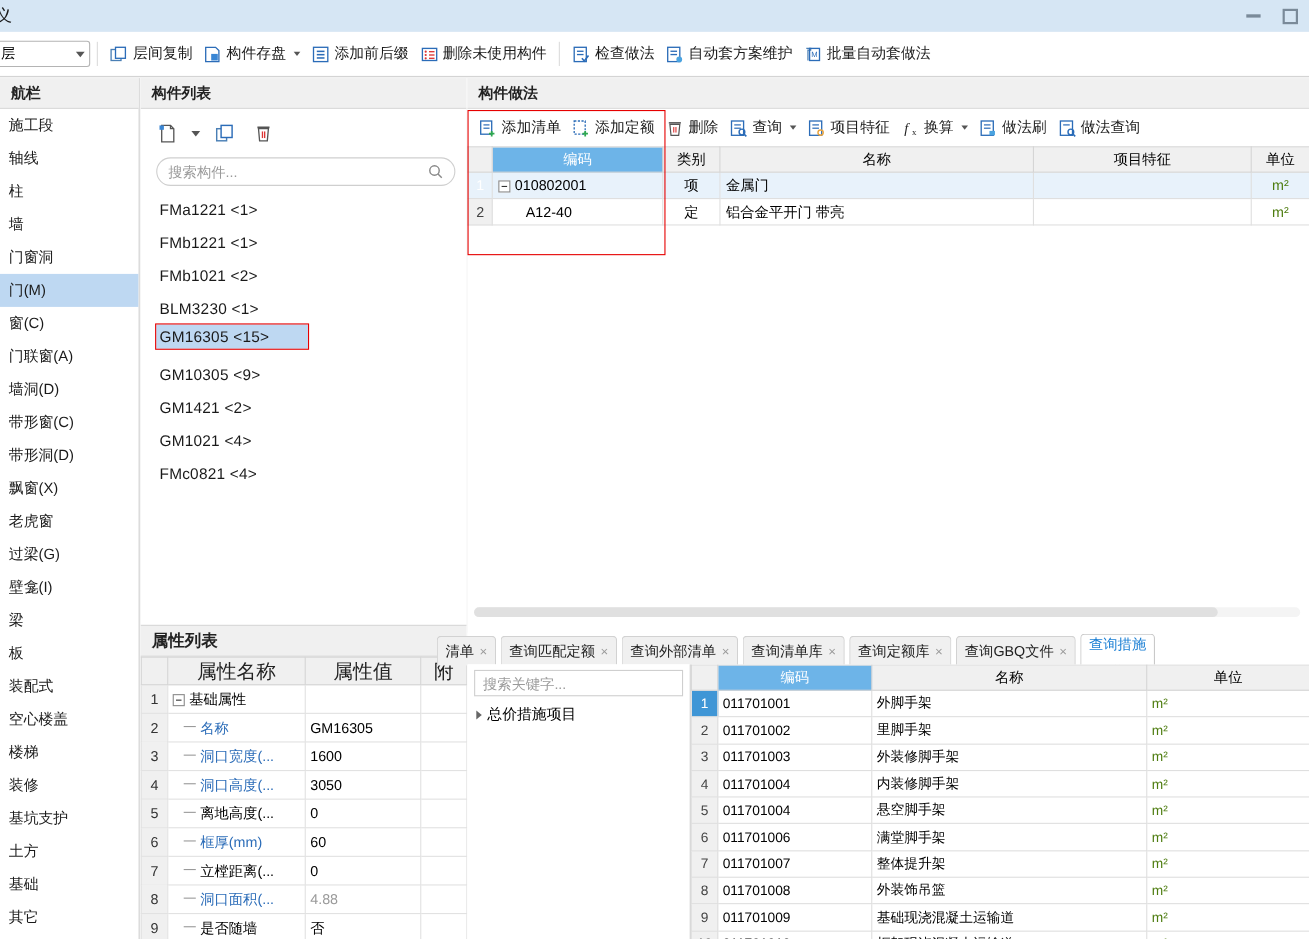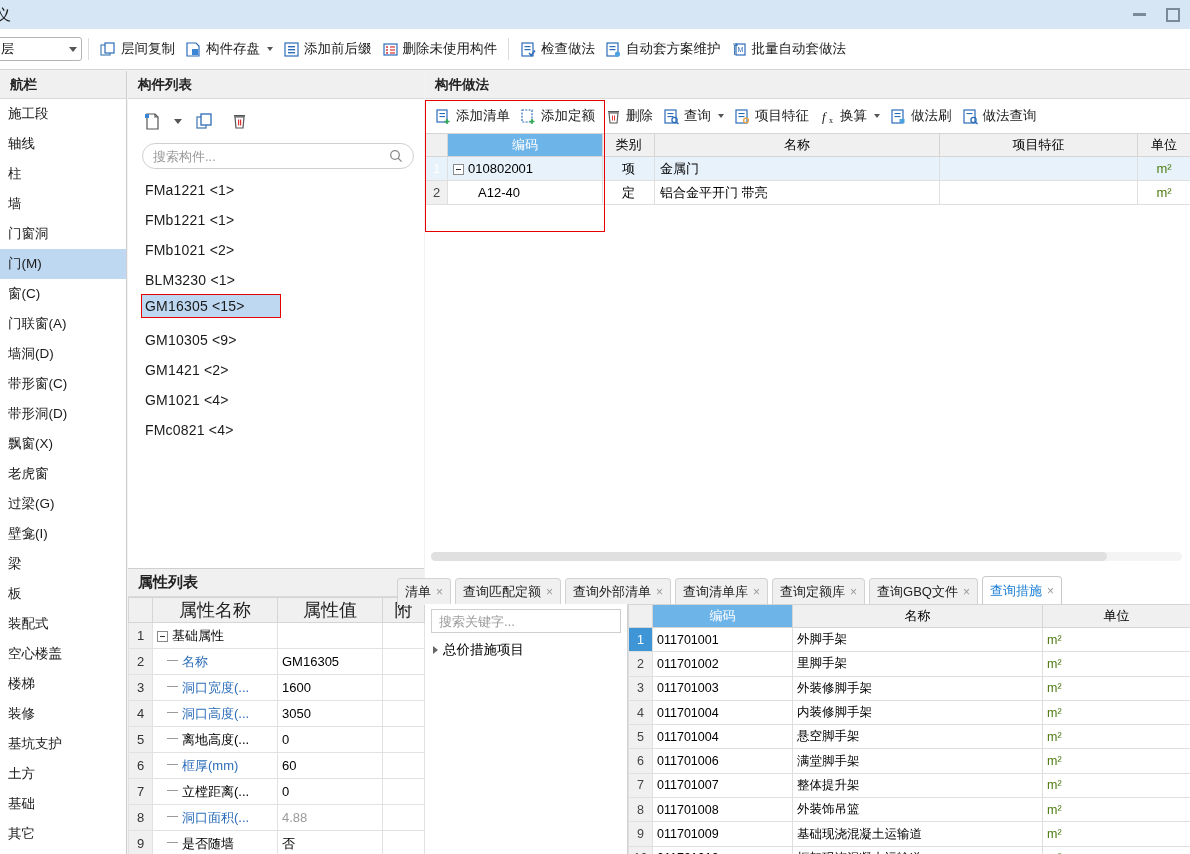--- a/index.html
+++ b/index.html
@@ -159,21 +159,21 @@
   .tabsrow {
     position:absolute; left:0; top:504px; width:765px; height:30px;
     display:flex; align-items:flex-end; gap:4px; padding-left:0px;
     background:#fff;
   }
   .tab {
     height:27px; background:#f0f0f0; border:1px solid #d2d2d2; border-bottom:none;
     border-radius:4px 4px 0 0; display:flex; align-items:center; gap:5px;
     padding:0 7px; font-size:13px; color:#222; white-space:nowrap;
   }
-  .tab.active { background:#fff; color:#1b7fd4; border-color:#c9c9c9; height:29px; }
+  .tab.active { background:#fff; color:#1b7fd4; border-color:#c9c9c9; height:29px;flex-direction:column; }
   .tab .x { color:#999; font-size:12px; }
   .tab.first { margin-left:-28px; }
 
   .bottomarea { position:absolute; left:0; top:533px; width:765px; height:321px; display:flex; background:#fff; }
   .btree { width:203px; border-right:1px solid #d0d0d0; background:#fff; padding-top:5px;}
   .btree .searchbox2 {
     margin:0 6px 4px 6px; height:24px; border:1px solid #cfcfcf; background:#fff;
     display:flex; align-items:center; padding:0 7px;
   }
   .btree .searchbox2 input { border:0; outline:none; flex:1; font-size:13px;

